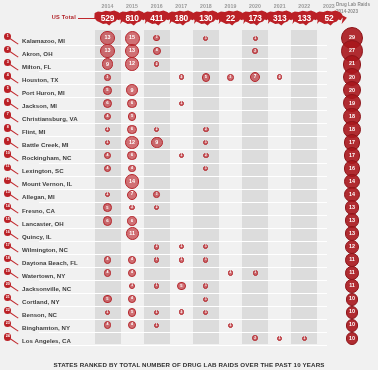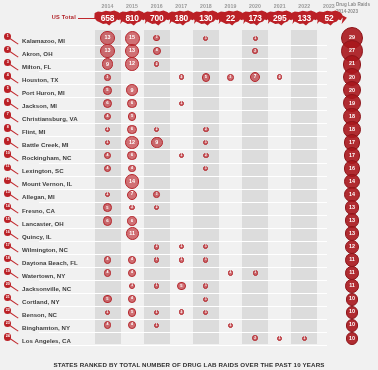--- a/index.html
+++ b/index.html
@@ -195,31 +195,31 @@
       <div class="year-head" style="left: 217.5px;">2019</div>
       <div class="year-head" style="left: 242.1px;">2020</div>
       <div class="year-head" style="left: 266.7px;">2021</div>
       <div class="year-head" style="left: 291.3px;">2022</div>
       <div class="year-head" style="left: 315.9px;">2023</div>
     </div>
   <div id="map-badges">
       <div class="map-badge" style="left: 93.5px;">
         <div class="shape"></div>
         <div class="tail"></div>
-        <div class="num">658</div>
+        <div class="num">529</div>
       </div>
       <div class="map-badge" style="left: 118.1px;">
         <div class="shape"></div>
         <div class="tail"></div>
         <div class="num">810</div>
       </div>
       <div class="map-badge" style="left: 142.7px;">
         <div class="shape"></div>
         <div class="tail"></div>
-        <div class="num">700</div>
+        <div class="num">411</div>
       </div>
       <div class="map-badge" style="left: 167.3px;">
         <div class="shape"></div>
         <div class="tail"></div>
         <div class="num">180</div>
       </div>
       <div class="map-badge" style="left: 191.9px;">
         <div class="shape"></div>
         <div class="tail"></div>
         <div class="num">130</div>
@@ -230,21 +230,21 @@
         <div class="num">22</div>
       </div>
       <div class="map-badge" style="left: 241.1px;">
         <div class="shape"></div>
         <div class="tail"></div>
         <div class="num">173</div>
       </div>
       <div class="map-badge" style="left: 265.7px;">
         <div class="shape"></div>
         <div class="tail"></div>
-        <div class="num">295</div>
+        <div class="num">313</div>
       </div>
       <div class="map-badge" style="left: 290.3px;">
         <div class="shape"></div>
         <div class="tail"></div>
         <div class="num">133</div>
       </div>
       <div class="map-badge" style="left: 314.9px;">
         <div class="shape"></div>
         <div class="tail"></div>
         <div class="num">52</div>

